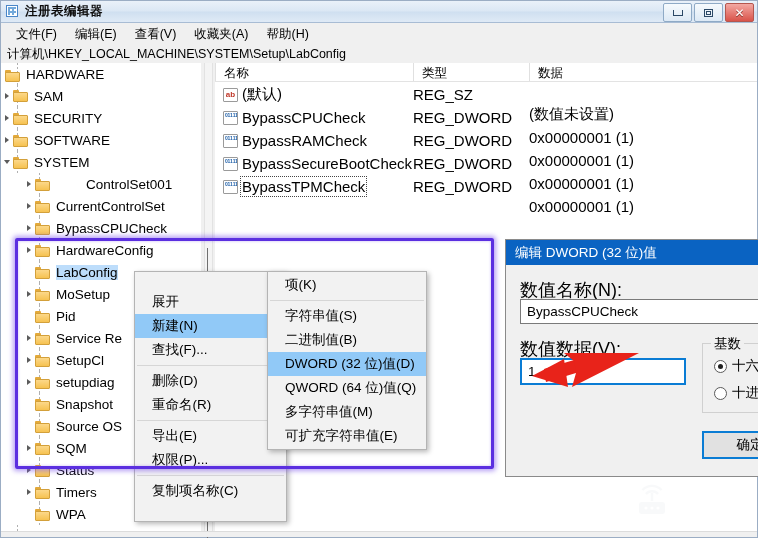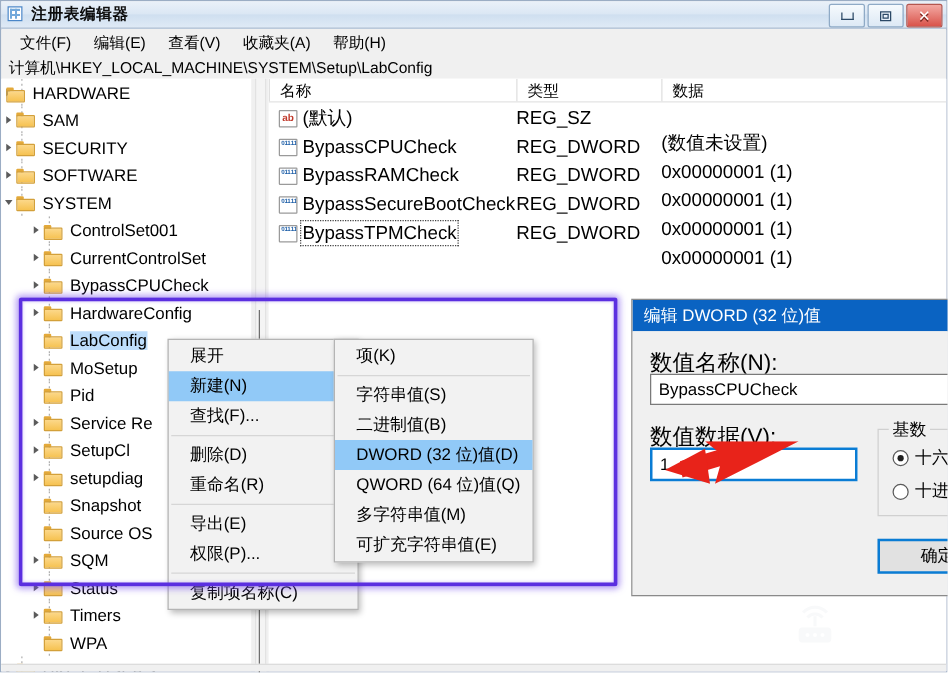--- a/index.html
+++ b/index.html
@@ -81,21 +81,21 @@
   .focusbox{outline:1px dotted #444;outline-offset:1px;}
 
   
   #purplebox{position:absolute;left:14px;top:237px;width:479px;height:231px;
     border:3px solid #5b2fe0;box-sizing:border-box;border-radius:2px;
     box-shadow:0 0 5px 2px rgba(120,80,235,.55), inset 0 0 3px rgba(120,80,235,.4);
     pointer-events:none;}
 
   
   #ctxmenu{position:absolute;left:133px;top:270px;width:153px;background:#f2f2f2;
-    border:1px solid #b4b4b4;box-shadow:2px 2px 5px rgba(0,0,0,.28);padding:1px 0;box-sizing:border-box;}
+    border:1px solid #b4b4b4;box-shadow:2px 2px 5px rgba(0,0,0,.28);padding:18px 0;box-sizing:border-box;}
   .mi{height:24px;display:flex;align-items:center;padding-left:17px;font-size:13.5px;position:relative;color:#000;}
   .mi.hl{background:#91c9f7;}
   .mi .arrow{position:absolute;right:8px;width:0;height:0;
     border-left:4px solid #333;border-top:3.5px solid transparent;border-bottom:3.5px solid transparent;}
   .msep{height:1px;background:#d6d6d6;margin:3px 2px;}
 
   #submenu{position:absolute;left:266px;top:270px;width:160px;background:#f2f2f2;
     border:1px solid #b4b4b4;box-shadow:2px 2px 5px rgba(0,0,0,.28);padding:1px 0;box-sizing:border-box;}
 
   
@@ -213,21 +213,21 @@
             <div style="display: flex; align-items: center; margin-left: 12px;">
               <span class="folder"></span>
               <span class="tlabel">SYSTEM</span>
             </div>
           </div>
           <div class="tnode">
             <div class="dots" style="left: 38px;"></div>
             <div class="tw" style="left: 20px;">
               <span class="chev collapsed"></span>
             </div>
-            <div style="display: flex; align-items: flex-end; margin-left: 34px;">
+            <div style="display: flex; align-items: center; margin-left: 34px; gap: 30px;">
               <span class="folder"></span>
               <span class="tlabel">ControlSet001</span>
             </div>
           </div>
           <div class="tnode">
             <div class="dots" style="left: 38px;"></div>
             <div class="tw" style="left: 20px;">
               <span class="chev collapsed"></span>
             </div>
             <div style="display: flex; align-items: center; margin-left: 34px;">

